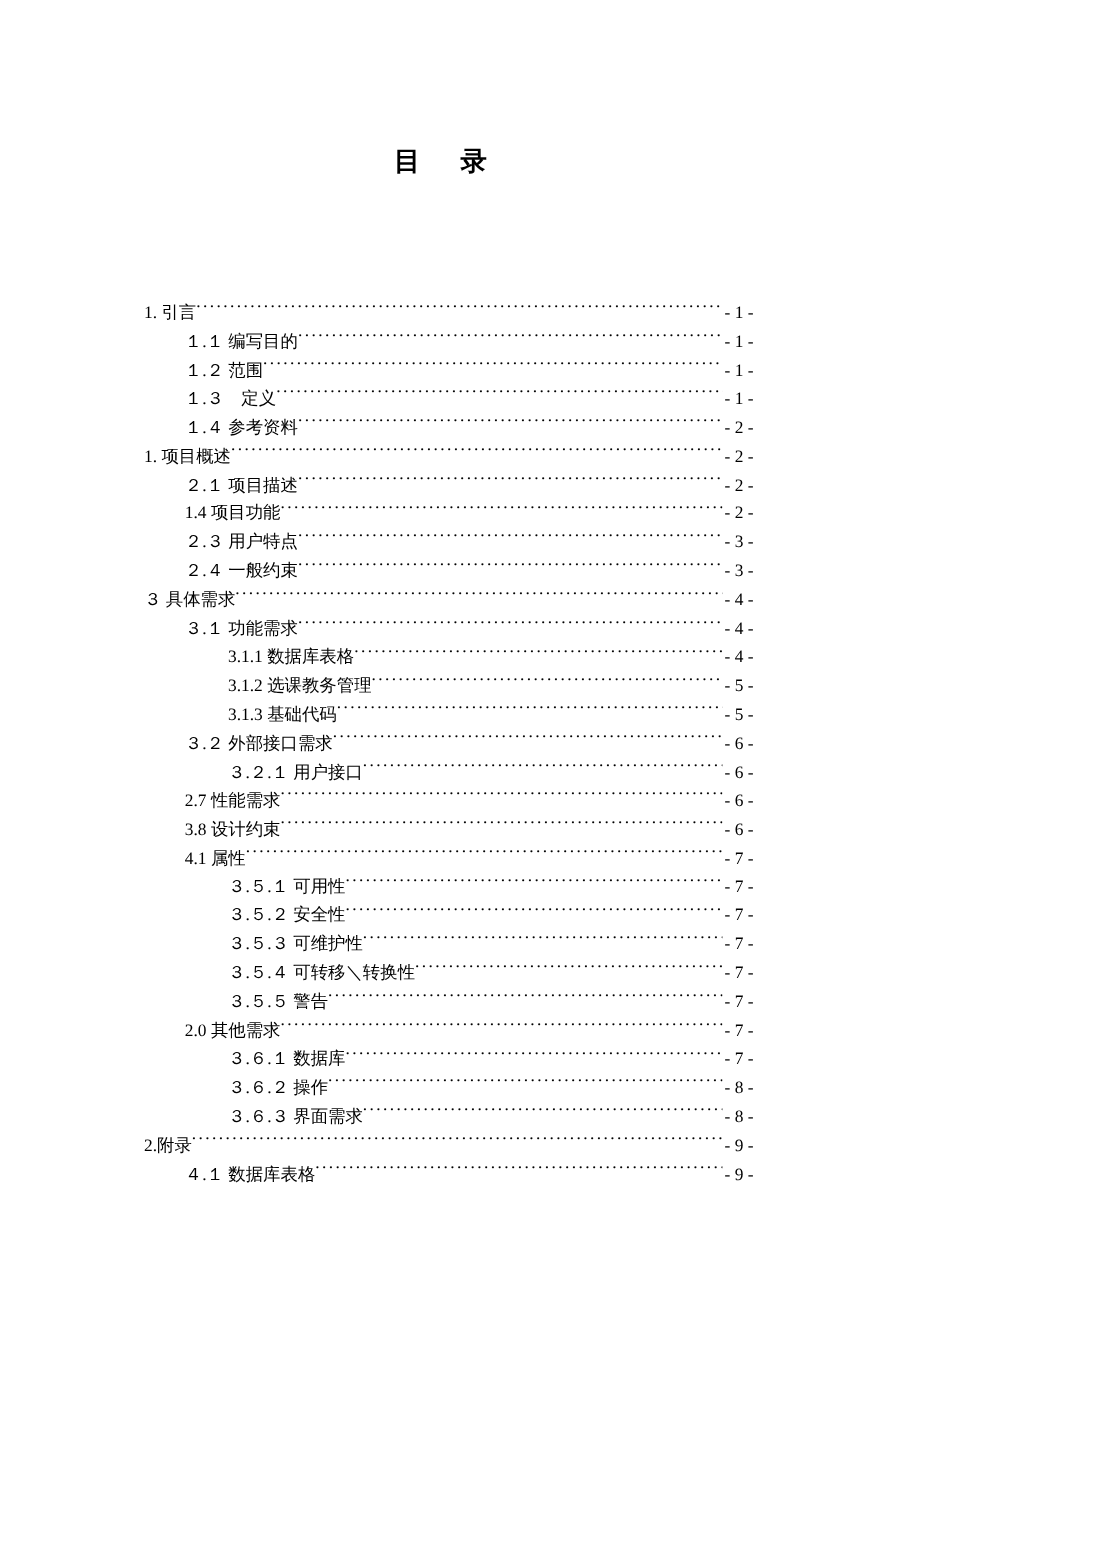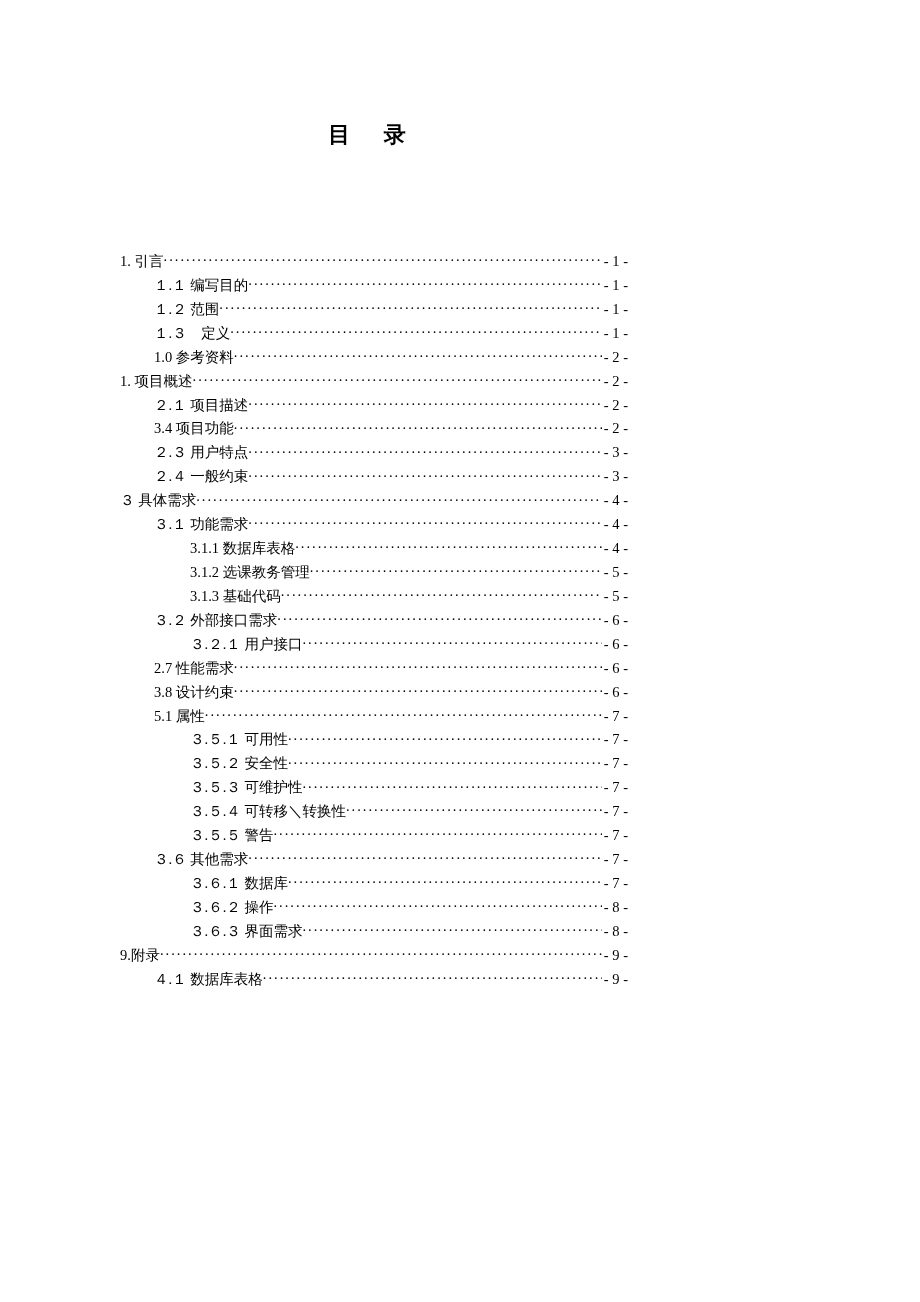--- a/index.html
+++ b/index.html
@@ -22,21 +22,21 @@
     letter-spacing: 14px;
     font-weight: 600;
     margin-bottom: 100px;
     font-family: "SimSun", "宋体", serif;
   }
   .toc {
     font-size: 14.5px;
   }
   .toc-line {
     display: flex;
-    align-items: center;
+    align-items: flex-start;
     white-space: nowrap;
     line-height: 1.65;
   }
   .lvl-0 { padding-left: 0; }
   .lvl-1 { padding-left: 34px; }
   .lvl-2 { padding-left: 70px; }
   .toc-label {
     flex: 0 0 auto;
   }
   .toc-dots {
@@ -80,36 +80,36 @@
         <span class="toc-label">１.２ 范围</span>
         <span class="toc-dots"></span>
         <span class="toc-page">- 1 -</span>
       </div>
       <div class="toc-line lvl-1">
         <span class="toc-label">１.３　定义</span>
         <span class="toc-dots"></span>
         <span class="toc-page">- 1 -</span>
       </div>
       <div class="toc-line lvl-1">
-        <span class="toc-label">1.0 参考资料</span>
+        <span class="toc-label">１.４ 参考资料</span>
         <span class="toc-dots"></span>
         <span class="toc-page">- 2 -</span>
       </div>
       <div class="toc-line lvl-0">
         <span class="toc-label">1. 项目概述</span>
         <span class="toc-dots"></span>
         <span class="toc-page">- 2 -</span>
       </div>
       <div class="toc-line lvl-1">
         <span class="toc-label">２.１ 项目描述</span>
         <span class="toc-dots"></span>
         <span class="toc-page">- 2 -</span>
       </div>
       <div class="toc-line lvl-1">
-        <span class="toc-label">3.4 项目功能</span>
+        <span class="toc-label">1.4 项目功能</span>
         <span class="toc-dots"></span>
         <span class="toc-page">- 2 -</span>
       </div>
       <div class="toc-line lvl-1">
         <span class="toc-label">２.３ 用户特点</span>
         <span class="toc-dots"></span>
         <span class="toc-page">- 3 -</span>
       </div>
       <div class="toc-line lvl-1">
         <span class="toc-label">２.４ 一般约束</span>
@@ -155,21 +155,21 @@
         <span class="toc-label">2.7 性能需求</span>
         <span class="toc-dots"></span>
         <span class="toc-page">- 6 -</span>
       </div>
       <div class="toc-line lvl-1">
         <span class="toc-label">3.8 设计约束</span>
         <span class="toc-dots"></span>
         <span class="toc-page">- 6 -</span>
       </div>
       <div class="toc-line lvl-1">
-        <span class="toc-label">5.1 属性</span>
+        <span class="toc-label">4.1 属性</span>
         <span class="toc-dots"></span>
         <span class="toc-page">- 7 -</span>
       </div>
       <div class="toc-line lvl-2">
         <span class="toc-label">３.５.１ 可用性</span>
         <span class="toc-dots"></span>
         <span class="toc-page">- 7 -</span>
       </div>
       <div class="toc-line lvl-2">
         <span class="toc-label">３.５.２ 安全性</span>
@@ -185,41 +185,41 @@
         <span class="toc-label">３.５.４ 可转移＼转换性</span>
         <span class="toc-dots"></span>
         <span class="toc-page">- 7 -</span>
       </div>
       <div class="toc-line lvl-2">
         <span class="toc-label">３.５.５ 警告</span>
         <span class="toc-dots"></span>
         <span class="toc-page">- 7 -</span>
       </div>
       <div class="toc-line lvl-1">
-        <span class="toc-label">３.６ 其他需求</span>
+        <span class="toc-label">2.0 其他需求</span>
         <span class="toc-dots"></span>
         <span class="toc-page">- 7 -</span>
       </div>
       <div class="toc-line lvl-2">
         <span class="toc-label">３.６.１ 数据库</span>
         <span class="toc-dots"></span>
         <span class="toc-page">- 7 -</span>
       </div>
       <div class="toc-line lvl-2">
         <span class="toc-label">３.６.２ 操作</span>
         <span class="toc-dots"></span>
         <span class="toc-page">- 8 -</span>
       </div>
       <div class="toc-line lvl-2">
         <span class="toc-label">３.６.３ 界面需求</span>
         <span class="toc-dots"></span>
         <span class="toc-page">- 8 -</span>
       </div>
       <div class="toc-line lvl-0">
-        <span class="toc-label">9.附录</span>
+        <span class="toc-label">2.附录</span>
         <span class="toc-dots"></span>
         <span class="toc-page">- 9 -</span>
       </div>
       <div class="toc-line lvl-1">
         <span class="toc-label">４.１ 数据库表格</span>
         <span class="toc-dots"></span>
         <span class="toc-page">- 9 -</span>
       </div>
     </div>
 </div>

